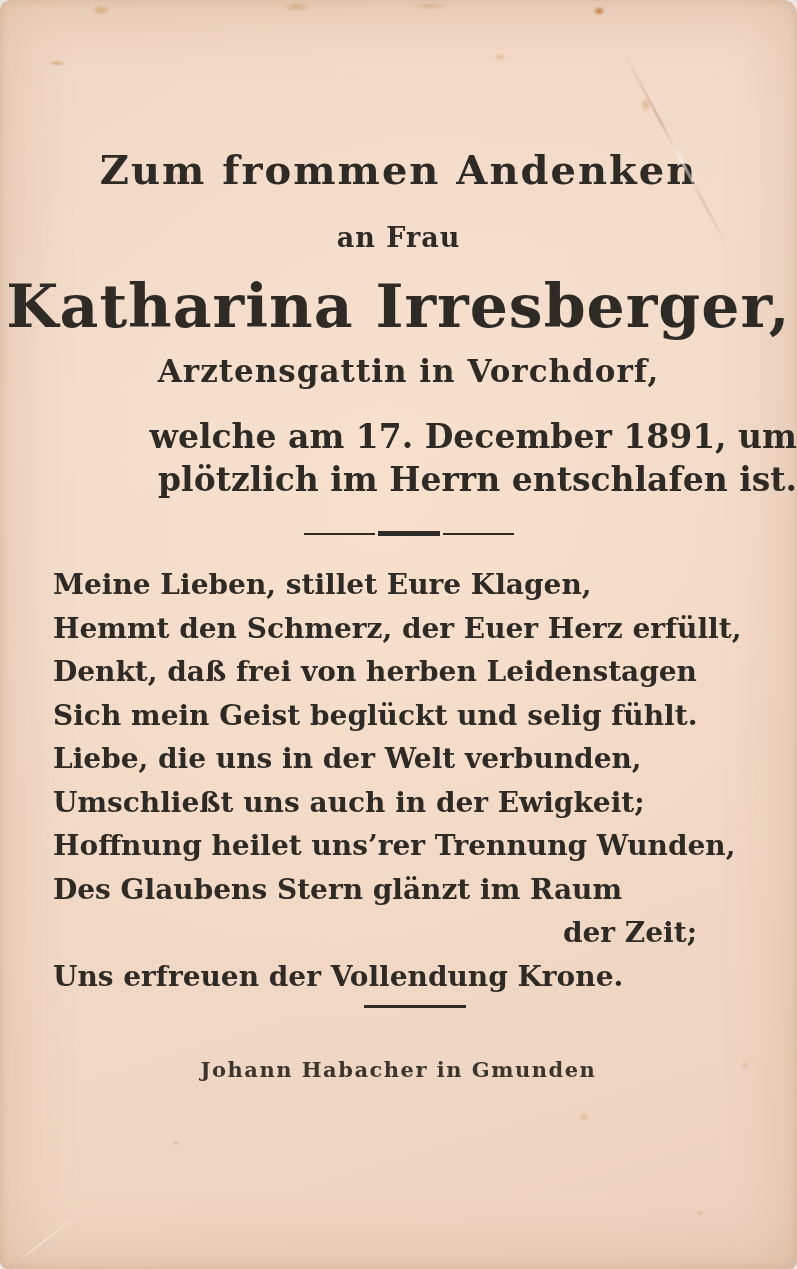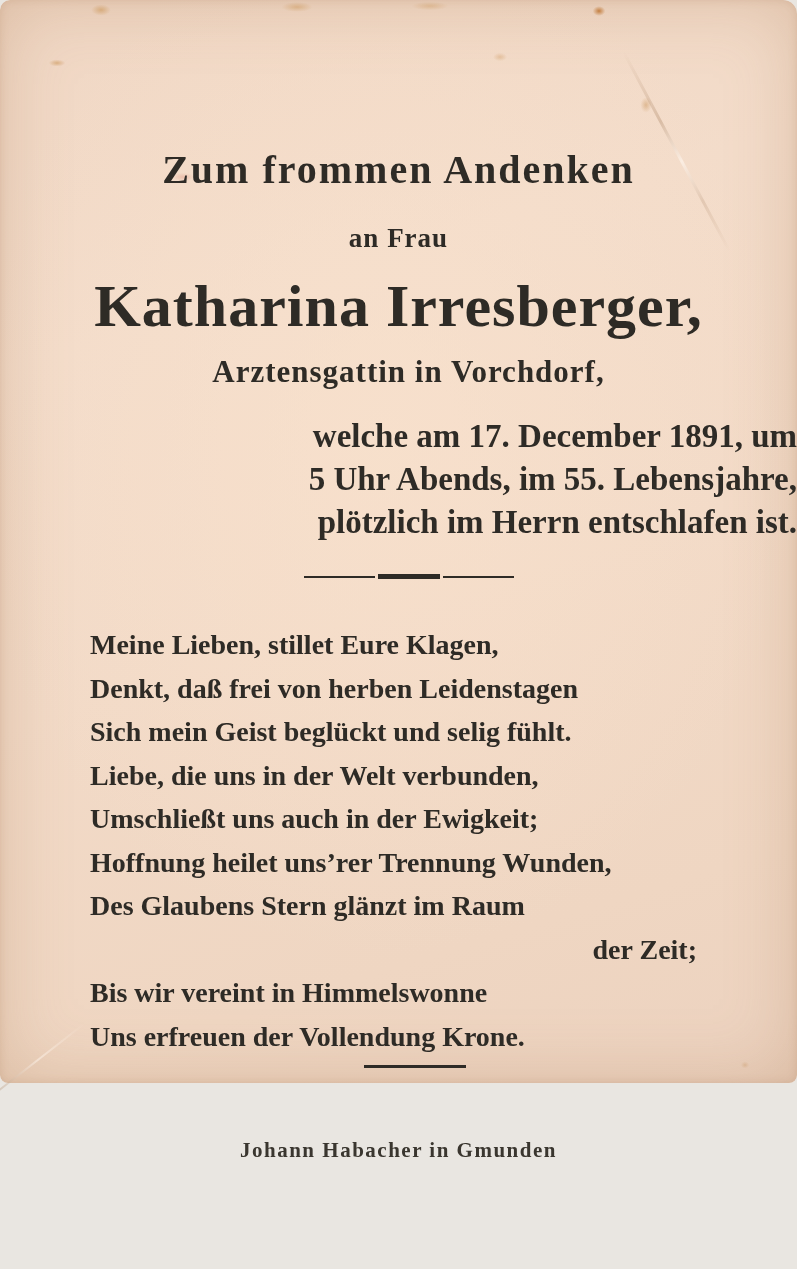--- a/index.html
+++ b/index.html
@@ -10,21 +10,21 @@
     background: #e9e6e1;
     overflow: hidden;
     font-family: "DejaVu Serif", "Liberation Serif", serif;
   }
 
   
   .card {
     position: absolute;
     inset: 0;
     width: 797px;
-    height: 1083px;
+    height: 1269px;
     border-radius: 10px 14px 8px 8px;
     color: #2e2b26;
     background:
       
       radial-gradient(9px 7px at 599px 11px,  rgba(188,106,30,0.80), rgba(188,106,30,0) 70%),
       radial-gradient(14px 8px at 101px 10px, rgba(206,150,80,0.55), rgba(206,150,80,0) 70%),
       radial-gradient(22px 7px at 297px 7px,  rgba(206,150,80,0.45), rgba(206,150,80,0) 70%),
       radial-gradient(26px 6px at 430px 6px,  rgba(206,150,80,0.35), rgba(206,150,80,0) 70%),
       radial-gradient(12px 5px at 57px 63px,  rgba(198,138,68,0.50), rgba(198,138,68,0) 70%),
       radial-gradient(10px 6px at 500px 57px, rgba(198,138,68,0.32), rgba(198,138,68,0) 70%),
@@ -34,21 +34,20 @@
       radial-gradient(7px 6px at 584px 1117px, rgba(190,128,58,0.30), rgba(190,128,58,0) 70%),
       radial-gradient(7px 5px at 700px 1213px, rgba(190,128,58,0.28), rgba(190,128,58,0) 70%),
       radial-gradient(5px 4px at 176px 1143px, rgba(160,90,50,0.30),  rgba(160,90,50,0) 70%),
       radial-gradient(6px 5px at 745px 1065px, rgba(190,128,58,0.25), rgba(190,128,58,0) 70%),
       
       radial-gradient(500px 620px at 48% 40%, rgba(250,227,206,0.6), rgba(250,227,206,0) 85%),
       linear-gradient(163deg, #f0d7c4 0%, #f3dccA 28%, #f2dac7 55%, #efd6c2 82%, #ecd2bf 100%);
     box-shadow:
       inset 0 0 70px rgba(166,118,80,0.28),
       inset 0 0 9px  rgba(166,118,80,0.22);
-    font-family: Liberation Serif, serif;
   }
 
   
   .crease-top-right {
     position: absolute;
     top: 150px;
     right: 8px;
     width: 225px;
     height: 3px;
     transform: rotate(62deg);
@@ -121,41 +120,41 @@
     display: flex;
     align-items: center;
     justify-content: center;
     gap: 3px;
     transform: translateX(10px);
   }
   .main-divider .seg-thin  { width: 71px; height: 2px; background: #2e2b26; }
   .main-divider .seg-thick { width: 62px; height: 5px; background: #2e2b26; }
 
   .poem {
-    margin-top: 44px;
-    padding-left: 90px;
+    margin-top: 27px;
+    padding-left: 53px;
     padding-right: 100px;
     font-size: 28px;
     line-height: 43.5px;
     font-weight: 700;
     text-align: left;
   }
   .poem-line { white-space: nowrap; }
   .poem-line--right { text-align: right; }
 
   .footer-divider {
     margin: 7px auto 0;
     width: 102px;
     height: 3px;
     background: #2e2b26;
     transform: translateX(16px);
   }
 
   .printer-line {
-    margin-top: 70px;
+    margin-top: 49px;
     font-size: 21px;
     line-height: 25px;
     font-weight: 700;
     letter-spacing: 1.5px;
     color: #3a362f;
   }
 </style>
 </head>
 <body>
 
@@ -167,40 +166,39 @@
   <div class="intro-line center">Zum frommen Andenken</div>
 
   <div class="dedication-line center">an Frau</div>
 
   <div class="deceased-name center">Katharina Irresberger,</div>
 
   <div class="title-line center">Arztensgattin in Vorchdorf,</div>
 
   <div class="death-notice center">
     <div>welche am 17. December 1891, um</div>
-    <div>5 Uhr Abends, im 55. Lebensjahre,</div>
     <div>plötzlich im Herrn entschlafen ist.</div>
   </div>
 
   <div class="main-divider">
     <span class="seg-thin"></span>
     <span class="seg-thick"></span>
     <span class="seg-thin"></span>
   </div>
 
   <div class="poem">
     <div class="poem-line">Meine Lieben, stillet Eure Klagen,</div>
+    <div class="poem-line">Hemmt den Schmerz, der Euer Herz erfüllt,</div>
     <div class="poem-line">Denkt, daß frei von herben Leidenstagen</div>
     <div class="poem-line">Sich mein Geist beglückt und selig fühlt.</div>
     <div class="poem-line">Liebe, die uns in der Welt verbunden,</div>
     <div class="poem-line">Umschließt uns auch in der Ewigkeit;</div>
     <div class="poem-line">Hoffnung heilet uns’rer Trennung Wunden,</div>
     <div class="poem-line">Des Glaubens Stern glänzt im Raum</div>
     <div class="poem-line poem-line--right">der Zeit;</div>
-    <div class="poem-line">Bis wir vereint in Himmelswonne</div>
     <div class="poem-line">Uns erfreuen der Vollendung Krone.</div>
   </div>
 
   <div class="footer-divider"></div>
 
   <div class="printer-line center">Johann Habacher in Gmunden</div>
 
 </div>
 
 </body></html>

